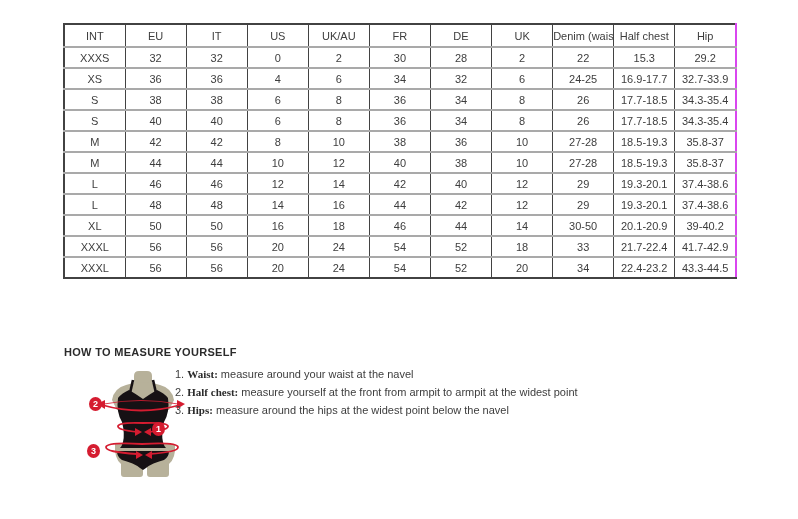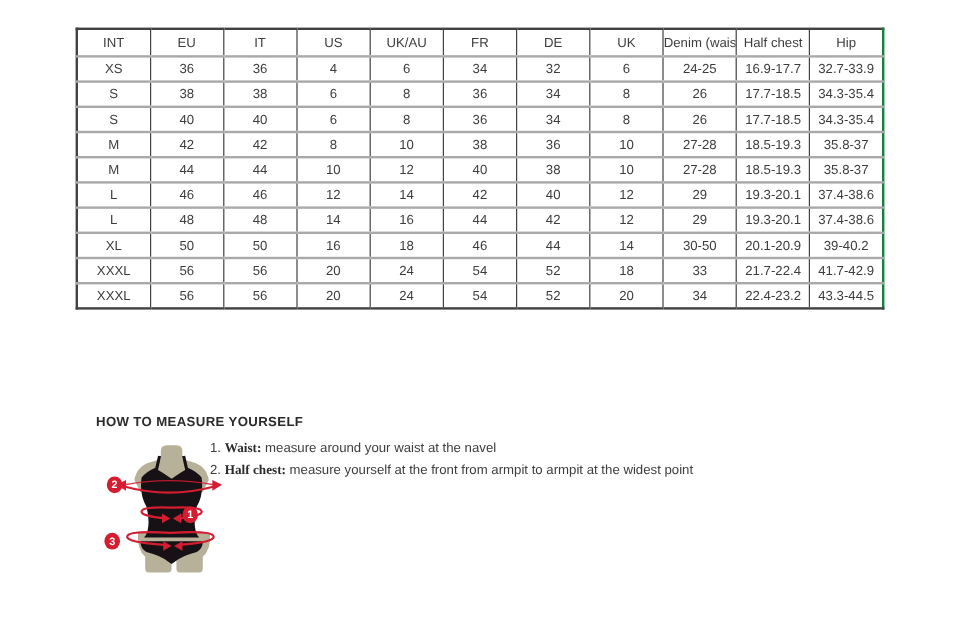--- a/index.html
+++ b/index.html
@@ -14,24 +14,24 @@
   }
   .size-table th,.size-table td{
     border-left:1px solid #424242;border-right:1px solid #424242;
     border-top:2px solid #a9a9a9;border-bottom:2px solid #a9a9a9;
     text-align:center;vertical-align:middle;padding:0;height:19px;
     font-weight:normal;white-space:nowrap;overflow:hidden;
   }
   .size-table thead th{height:21px;border-top:2px solid #424242;}
   .size-table tbody tr:last-child td{border-bottom:2px solid #424242;}
   .size-table th:first-child,.size-table td:first-child{border-left:2px solid #424242;}
-  .size-table th:last-child,.size-table td:last-child{border-right:2px solid #15803d;}
+  .size-table th:last-child,.size-table td:last-child{border-right:2px solid #d946ef;}
   
   .measure-heading{
-    position:absolute;left:80px;top:346px;margin:0;
+    position:absolute;left:64px;top:346px;margin:0;
     font-size:11px;font-weight:bold;letter-spacing:.3px;color:#2b2b2b;
   }
   .figure-wrap{position:absolute;left:84px;top:366px;width:114px;height:116px;}
   .figure-wrap svg{display:block;width:114px;height:116px;}
   .badge{
     position:absolute;width:13px;height:14px;border-radius:50%;
     background:#d51c30;color:#ffffff;font-size:9px;font-weight:bold;
     display:flex;align-items:center;justify-content:center;line-height:1;
   }
   .badge-half-chest{left:5px;top:31px;}
@@ -60,20 +60,33 @@
           <th>FR</th>
           <th>DE</th>
           <th>UK</th>
           <th>Denim (waist)</th>
           <th>Half chest</th>
           <th>Hip</th>
         </tr>
     </thead>
     <tbody>
         <tr>
+          <td>XXXS</td>
+          <td>32</td>
+          <td>32</td>
+          <td>0</td>
+          <td>2</td>
+          <td>30</td>
+          <td>28</td>
+          <td>2</td>
+          <td>22</td>
+          <td>15.3</td>
+          <td>29.2</td>
+        </tr>
+        <tr>
           <td>XS</td>
           <td>36</td>
           <td>36</td>
           <td>4</td>
           <td>6</td>
           <td>34</td>
           <td>32</td>
           <td>6</td>
           <td>24-25</td>
           <td>16.9-17.7</td>
@@ -231,15 +244,16 @@
       <polygon points="61,89 68,85 68,93" fill="#d51c30"></polygon>
     </svg>
     <div class="badge badge-half-chest">2</div>
     <div class="badge badge-waist">1</div>
     <div class="badge badge-hips">3</div>
   </div>
 
   <ol class="steps">
     <li><span>1.</span> <b>Waist:</b><span> measure around your waist at the navel</span></li>
     <li><span>2.</span> <b>Half chest:</b><span> measure yourself at the front from armpit to armpit at the widest point</span></li>
+    <li><span>3.</span> <b>Hips:</b><span> measure around the hips at the widest point below the navel</span></li>
   </ol>
 
 </div>
 
 </body></html>

